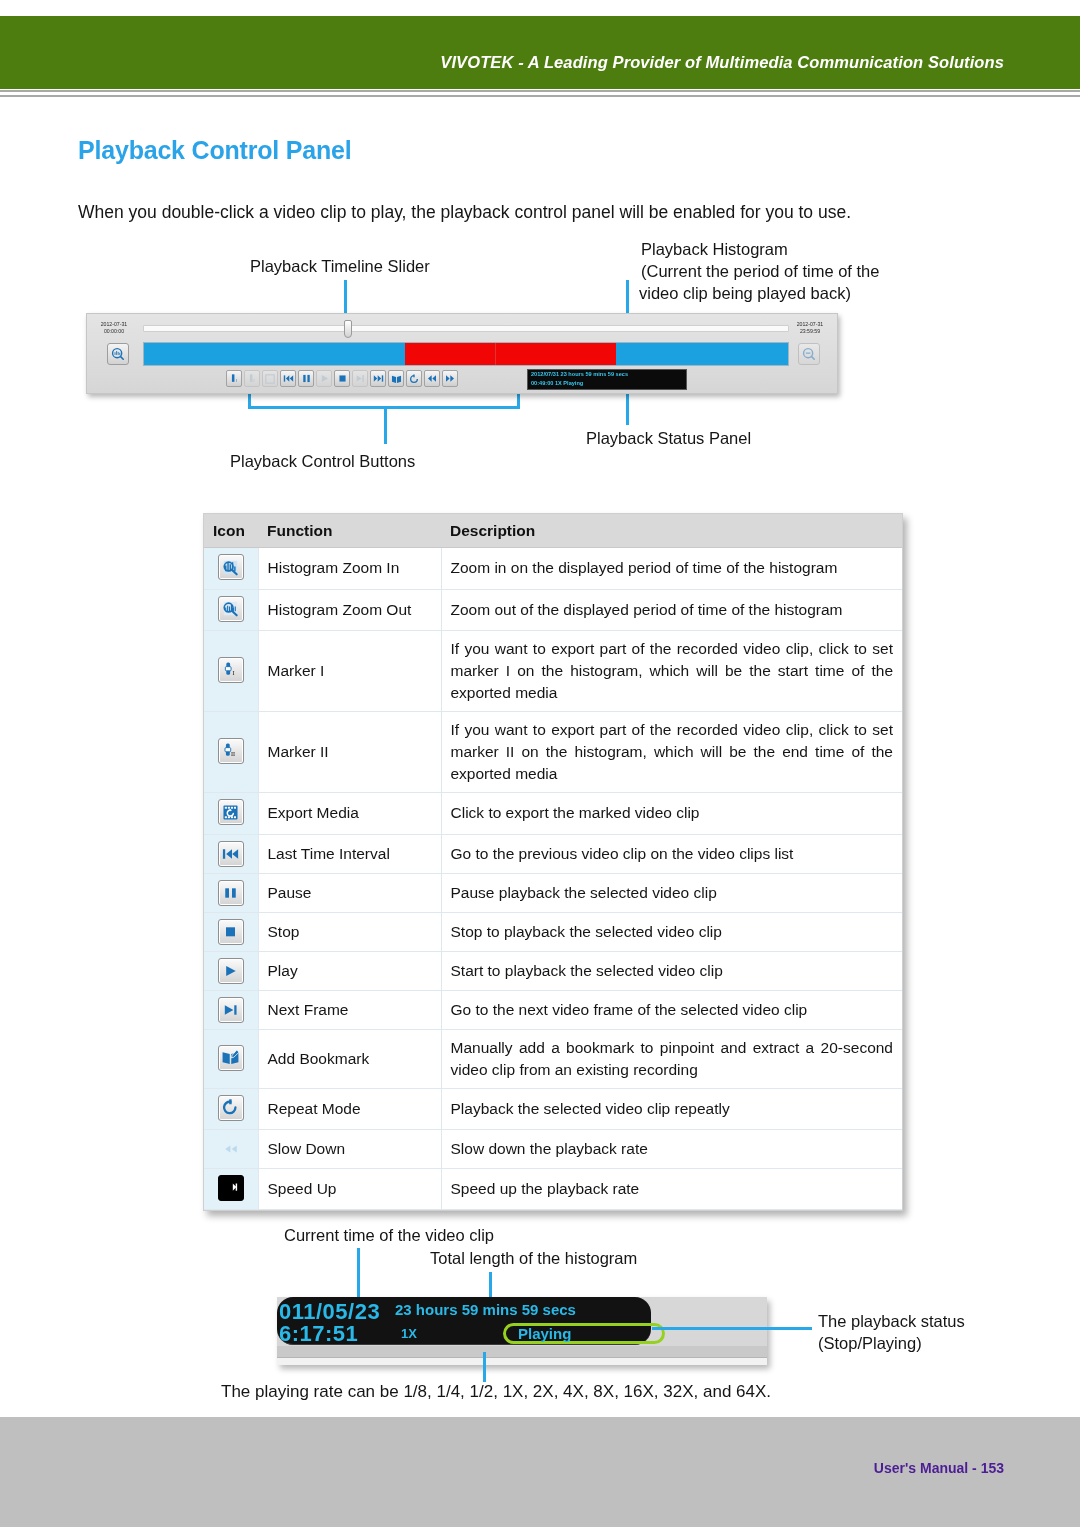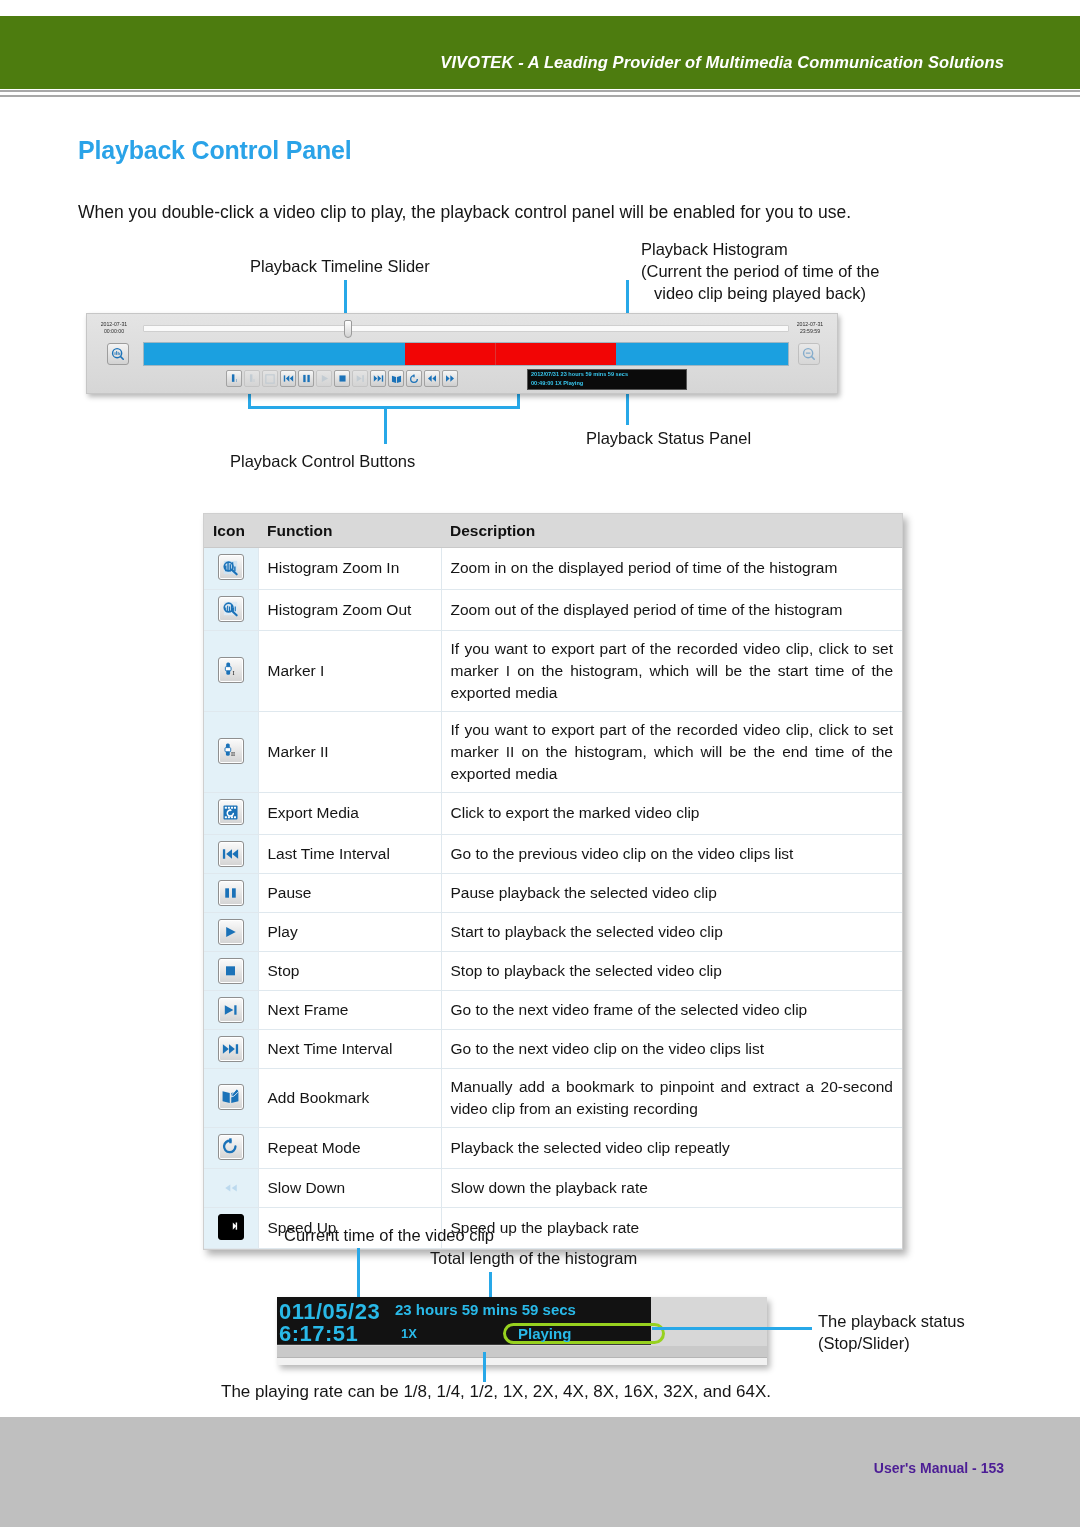--- a/index.html
+++ b/index.html
@@ -165,20 +165,21 @@
   
   .zoom-shot{
     position:absolute; left:277px; top:1297px; width:490px; height:68px;
     background:#d7d7d7;
     box-shadow:3px 4px 6px rgba(0,0,0,.28);
   }
   .zoom-shot .blk{
     position:absolute; left:0; top:0; width:374px; height:48px;
     background:#121212;
     border-bottom:1px solid #3b3b3b;
+    border-radius:16px;
   }
   .zs-date{
     position:absolute; left:2px; top:2px;
     font-size:22px; font-weight:bold; color:#29b9e8;
     font-family:"Liberation Sans", sans-serif; letter-spacing:.5px;
   }
   .zs-time{
     position:absolute; left:2px; top:24px;
     font-size:22px; font-weight:bold; color:#29b9e8; letter-spacing:.5px;
   }
@@ -221,21 +222,21 @@
 <div class="hdr-rule"></div>
 
 <div class="sec-title">Playback Control Panel</div>
 <div class="intro">When you double-click a video clip to play, the playback control panel will be enabled for you to use.</div>
 
 <div class="callout" style="left:250px; top:255px;">Playback Timeline Slider</div>
 <div class="vline" style="left:344px; top:280px; height:36px;"></div>
 
 <div class="callout" style="left:641px; top:238px;">Playback Histogram</div>
 <div class="callout" style="left:641px; top:260px;">(Current the period of time of the</div>
-<div class="callout" style="left:654px; top:282px;">video clip being played back)</div>
+<div class="callout" style="left:639px; top:282px;">video clip being played back)</div>
 <div class="vline" style="left:626px; top:280px; height:65px;"></div>
 
 <div class="vline" style="left:626px; top:393px; height:32px;"></div>
 <div class="callout" style="left:586px; top:427px;">Playback Status Panel</div>
 
 <div class="hline" style="left:248px; top:406px; width:272px;"></div>
 <div class="vline" style="left:248px; top:394px; height:14px;"></div>
 <div class="vline" style="left:517px; top:394px; height:14px;"></div>
 <div class="vline" style="left:384px; top:406px; height:38px;"></div>
 <div class="callout" style="left:230px; top:450px;">Playback Control Buttons</div>
@@ -456,55 +457,44 @@
                 <rect x="2.4" y="2" width="4" height="10" fill="#1b72b8"></rect>
                 <rect x="9.6" y="2" width="4" height="10" fill="#1b72b8"></rect>
               </svg>
             </span></td>
           <td class="fn-cell">Pause</td>
           <td class="desc-cell">Pause playback the selected video clip</td>
         </tr>
         <tr>
           <td class="icon-cell"><span class="sq">
               <svg width="15" height="14" viewBox="0 0 16 14">
+                <rect x="3.2" y="2" width="9.6" height="9.6" fill="#1b72b8"></rect>
+              </svg>
+            </span></td>
+          <td class="fn-cell">Stop</td>
+          <td class="desc-cell">Stop to playback the selected video clip</td>
+        </tr>
+        <tr>
+          <td class="icon-cell"><span class="sq">
+              <svg width="15" height="14" viewBox="0 0 16 14">
                 <path d="M3.4 1.6 L13.6 7 L3.4 12.4 Z" fill="#1b72b8"></path>
               </svg>
             </span></td>
           <td class="fn-cell">Play</td>
           <td class="desc-cell">Start to playback the selected video clip</td>
-        </tr>
-        <tr>
-          <td class="icon-cell"><span class="sq">
-              <svg width="15" height="14" viewBox="0 0 16 14">
-                <rect x="3.2" y="2" width="9.6" height="9.6" fill="#1b72b8"></rect>
-              </svg>
-            </span></td>
-          <td class="fn-cell">Stop</td>
-          <td class="desc-cell">Stop to playback the selected video clip</td>
         </tr>
         <tr>
           <td class="icon-cell"><span class="sq">
               <svg width="17" height="14" viewBox="0 0 18 14">
                 <path d="M3 2 L12 7 L3 12 Z" fill="#1b72b8"></path>
                 <rect x="13" y="2" width="2.4" height="10" fill="#1b72b8"></rect>
               </svg>
             </span></td>
           <td class="fn-cell">Next Frame</td>
           <td class="desc-cell">Go to the next video frame of the selected video clip</td>
-        </tr>
-        <tr>
-          <td class="icon-cell"><span class="sq">
-              <svg width="19" height="14" viewBox="0 0 20 14">
-                <path d="M2 2 L8.2 7 L2 12 Z" fill="#1b72b8"></path>
-                <path d="M8.4 2 L14.6 7 L8.4 12 Z" fill="#1b72b8"></path>
-                <rect x="15.6" y="2" width="2.4" height="10" fill="#1b72b8"></rect>
-              </svg>
-            </span></td>
-          <td class="fn-cell">Next Time Interval</td>
-          <td class="desc-cell">Go to the next video clip on the video clips list</td>
         </tr>
         <tr>
           <td class="icon-cell"><span class="sq">
               <svg width="19" height="17" viewBox="0 0 20 18">
                 <path d="M1.6 3.4 L9.2 5.4 V16 L1.6 14 Z" fill="#1b72b8"></path>
                 <path d="M18.4 3.4 L10.8 5.4 V16 L18.4 14 Z" fill="#1b72b8"></path>
                 <path d="M16.6 1 L19 3.4 L13.6 8.6 L11 9.4 L11.8 6.6 Z" fill="#1b72b8" stroke="#fff" stroke-width="0.8"></path>
               </svg>
             </span></td>
           <td class="fn-cell">Add Bookmark</td>
@@ -559,20 +549,20 @@
     <div class="zs-statepill">
       <div class="zs-state">Playing</div>
     </div>
   </div>
   <div class="strip"></div>
   <div class="strip2"></div>
 </div>
 
 <div class="hline" style="left:652px; top:1327px; width:160px;"></div>
 <div class="callout" style="left:818px; top:1310px;">The playback status</div>
-<div class="callout" style="left:818px; top:1332px;">(Stop/Slider)</div>
+<div class="callout" style="left:818px; top:1332px;">(Stop/Playing)</div>
 
 <div class="vline" style="left:483px; top:1352px; height:30px;"></div>
 <div class="bottom-note">The playing rate can be 1/8, 1/4, 1/2, 1X, 2X, 4X, 8X, 16X, 32X, and 64X.</div>
 
 <div class="page-footer">
   <div class="ftr-text">User's Manual - 153</div>
 </div>
 
 </body></html>

